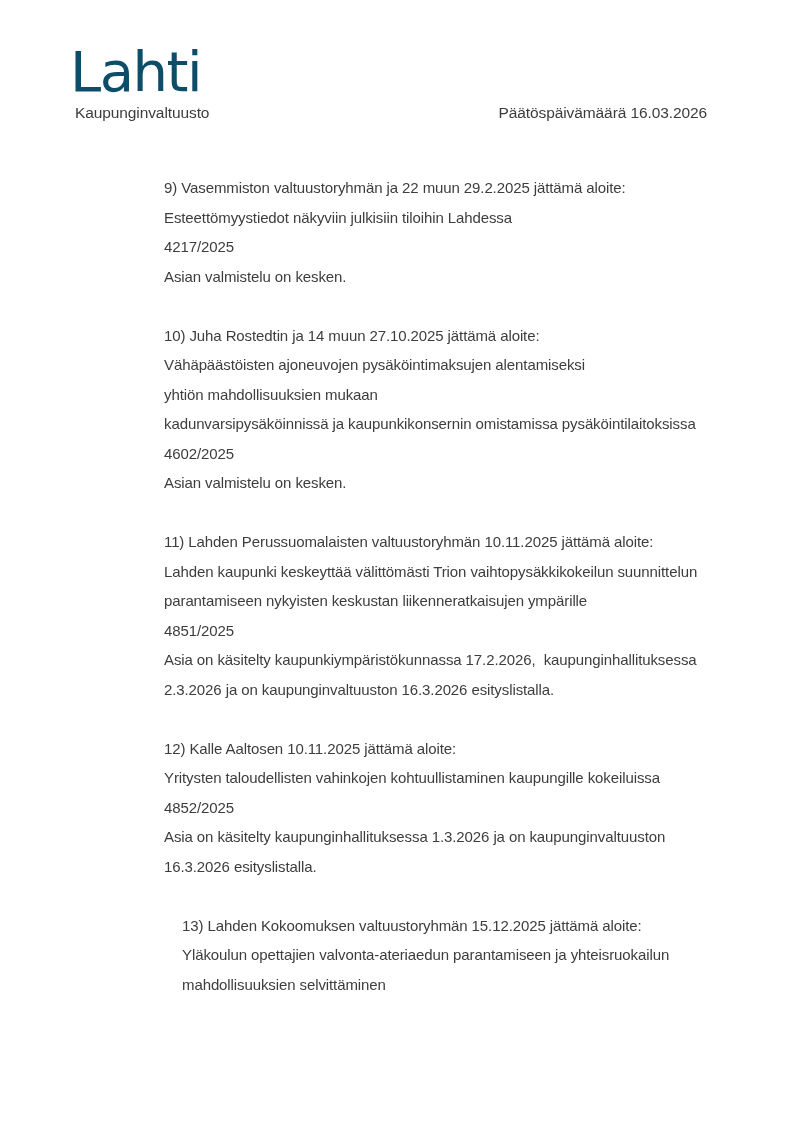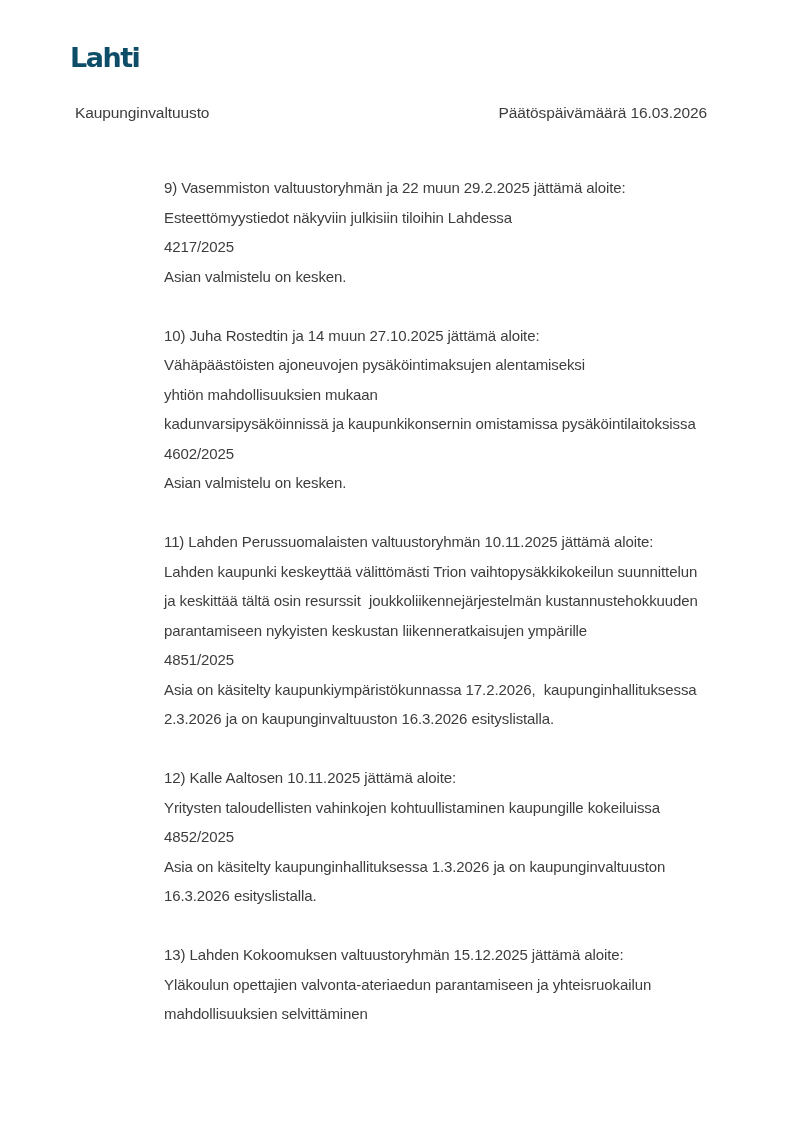--- a/index.html
+++ b/index.html
@@ -14,22 +14,22 @@
   .page {
     position: absolute;
     inset: 0;
     background: #ffffff;
   }
   .logo {
     position: absolute;
     left: 70px;
     top: 44px;
     font-family: "DejaVu Sans", sans-serif;
-    font-size: 27px;
-    font-weight: 700;
+    font-size: 56px;
+    font-weight: 400;
     letter-spacing: -1.5px;
     line-height: 1;
   }
   .header-row {
     position: absolute;
     left: 75px;
     right: 86px;
     top: 104px;
     display: flex;
     justify-content: space-between;
@@ -43,21 +43,21 @@
     left: 164px;
     top: 173px;
     width: 560px;
     font-size: 15px;
     color: #3d3d3d;
     letter-spacing: -0.1px;
   }
   .para {
     margin-bottom: 29.5px;
   }
-  .para:last-child { margin-bottom: 0; }
+  .para:last-child { margin-bottom: 0; margin-left: 18px; }
   .line {
     line-height: 29.5px;
     white-space: pre;
   }
 </style>
 </head>
 <body>
 
 <div class="page">
 
@@ -79,21 +79,20 @@
         <div class="line">10) Juha Rostedtin ja 14 muun 27.10.2025 jättämä aloite:</div>
         <div class="line">Vähäpäästöisten ajoneuvojen pysäköintimaksujen alentamiseksi</div>
         <div class="line">yhtiön mahdollisuuksien mukaan</div>
         <div class="line">kadunvarsipysäköinnissä ja kaupunkikonsernin omistamissa pysäköintilaitoksissa</div>
         <div class="line">4602/2025</div>
         <div class="line">Asian valmistelu on kesken.</div>
       </div>
       <div class="para">
         <div class="line">11) Lahden Perussuomalaisten valtuustoryhmän 10.11.2025 jättämä aloite:</div>
         <div class="line">Lahden kaupunki keskeyttää välittömästi Trion vaihtopysäkkikokeilun suunnittelun</div>
-        <div class="line">ja keskittää tältä osin resurssit  joukkoliikennejärjestelmän kustannustehokkuuden</div>
         <div class="line">parantamiseen nykyisten keskustan liikenneratkaisujen ympärille</div>
         <div class="line">4851/2025</div>
         <div class="line">Asia on käsitelty kaupunkiympäristökunnassa 17.2.2026,  kaupunginhallituksessa</div>
         <div class="line">2.3.2026 ja on kaupunginvaltuuston 16.3.2026 esityslistalla.</div>
       </div>
       <div class="para">
         <div class="line">12) Kalle Aaltosen 10.11.2025 jättämä aloite:</div>
         <div class="line">Yritysten taloudellisten vahinkojen kohtuullistaminen kaupungille kokeiluissa</div>
         <div class="line">4852/2025</div>
         <div class="line">Asia on käsitelty kaupunginhallituksessa 1.3.2026 ja on kaupunginvaltuuston</div>

